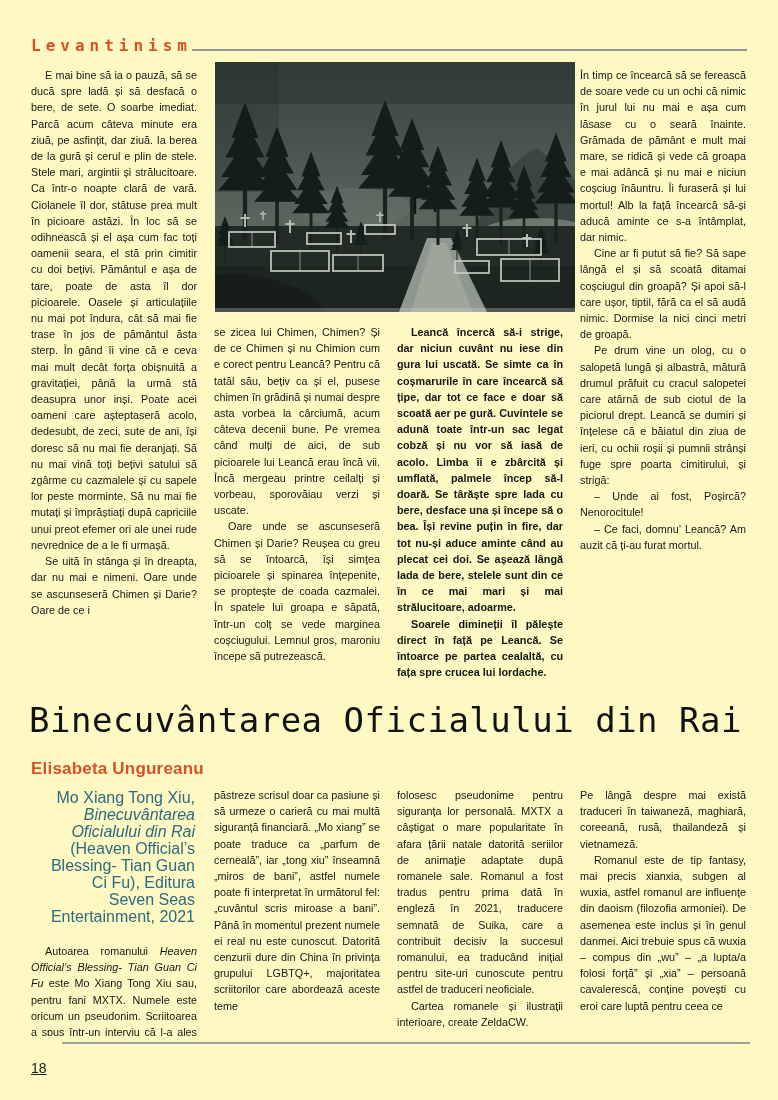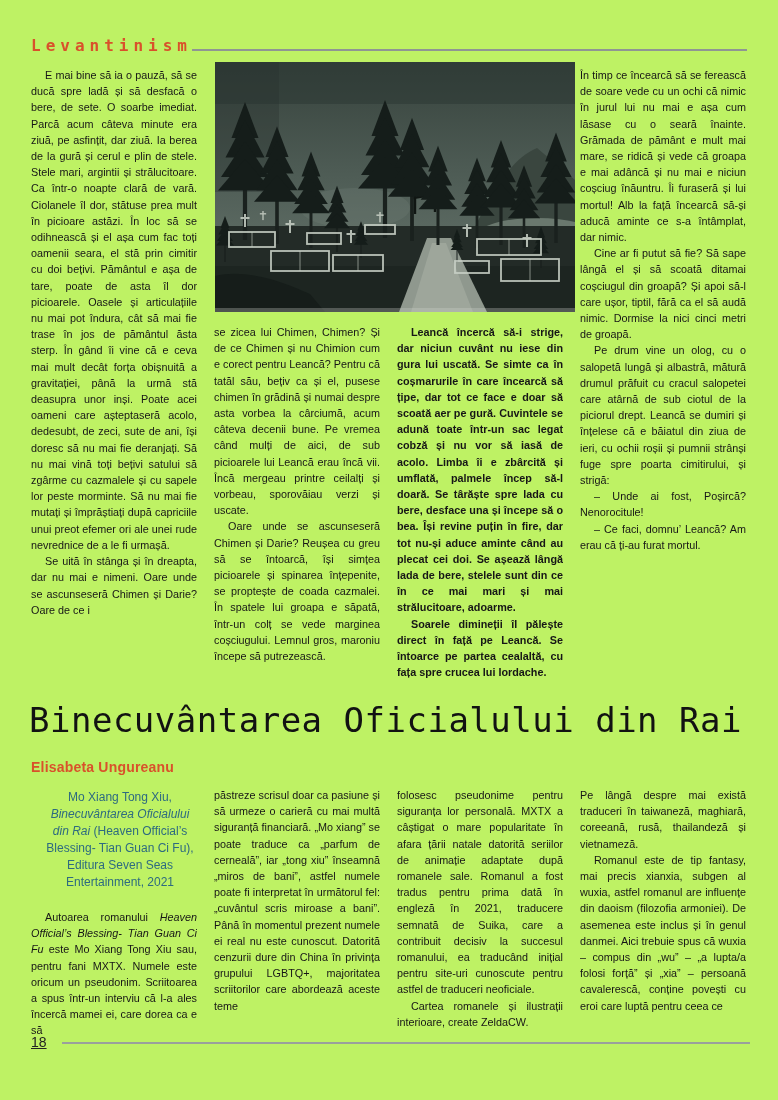--- a/index.html
+++ b/index.html
@@ -2,21 +2,21 @@
 <html lang="ro"><head>
 <meta charset="utf-8">
 <style>
   html,body { margin:0; padding:0; }
   body {
     width:778px; height:1100px; background:#ffffff;
     font-family:"Liberation Sans", sans-serif;
     color:#141414;
     -webkit-font-smoothing:antialiased;
   }
-  .page { position:relative; width:778px; height:1100px; background:#bef264; overflow:hidden; }
+  .page { position:relative; width:778px; height:1100px; background:#fef9c3; overflow:hidden; }
 
   
   .kicker {
     position:absolute; left:31px; top:36px;
     font-family:"DejaVu Sans Mono", monospace;
     font-size:16px; letter-spacing:5px; color:#d9512b; font-weight:bold;
   }
   .kicker-rule { position:absolute; left:192px; top:49px; width:555px; height:2px; background:#8f9693; }
 
   
@@ -36,38 +36,38 @@
   .c4 { left:580px; top:67px;  height:630px; }
 
   
   .title {
     position:absolute; left:29px; top:700px; width:744px;
     font-family:"DejaVu Sans Mono", monospace;
     font-size:34px; letter-spacing:0.5px; color:#121212; white-space:nowrap; font-weight:500;
   }
   .author {
     position:absolute; left:31px; top:759px;
-    font-size:14px; font-weight:bold; color:#d9512b; letter-spacing:0.2px;
+    font-size:17px; font-weight:bold; color:#d9512b; letter-spacing:0.2px;
   }
 
   
   .a1 { left:31px;  top:787px; height:249px; }
   .a2 { left:214px; top:787px; height:249px; }
   .a3 { left:397px; top:787px; height:249px; }
   .a4 { left:580px; top:787px; height:249px; }
 
   .citation {
     margin:2px 0 18px 14px; width:150px;
-    color:#2e6b80; font-size:12px; line-height:17px; text-align:center;
+    color:#2e6b80; font-size:16px; line-height:17px; text-align:right;
   }
   .citation i { font-style:italic; }
 
   
   .pagenum {
-    position:absolute; left:31px; top:1034px;
+    position:absolute; left:31px; top:1060px;
     font-size:14px; color:#222; font-family:"Liberation Sans", sans-serif;text-decoration:underline;
   }
   .footer-rule { position:absolute; left:62px; top:1042px; width:688px; height:2px; background:#9aa09d; }
 </style>
 </head>
 <body>
 
 <div class="page">
 
   <div class="kicker">Levantinism</div>
@@ -175,21 +175,21 @@
   <div class="col c3">
     <p>Leancă încercă să-i strige, dar niciun cuvânt nu iese din gura lui uscată. Se simte ca în coșmarurile în care încearcă să țipe, dar tot ce face e doar să scoată aer pe gură. Cuvintele se adună toate într-un sac legat cobză și nu vor să iasă de acolo. Limba îi e zbârcită și umflată, palmele încep să-l doară. Se târăște spre lada cu bere, desface una și începe să o bea. Își revine puțin în fire, dar tot nu-și aduce aminte când au plecat cei doi. Se așează lângă lada de bere, stelele sunt din ce în ce mai mari și mai strălucitoare, adoarme.</p>
     <p>Soarele dimineții îl pălește direct în față pe Leancă. Se întoarce pe partea cealaltă, cu fața spre crucea lui Iordache.</p>
   </div>
 
   <div class="col c4">
     <p class="noindent">În timp ce încearcă să se ferească de soare vede cu un ochi că nimic în jurul lui nu mai e așa cum lăsase cu o seară înainte. Grămada de pământ e mult mai mare, se ridică și vede că groapa e mai adâncă și nu mai e niciun coșciug înăuntru. Îi furaseră și lui mortul! Alb la față încearcă să-și aducă aminte ce s-a întâmplat, dar nimic.</p>
     <p>Cine ar fi putut să fie? Să sape lângă el și să scoată ditamai coșciugul din groapă? Și apoi să-l care ușor, tiptil, fără ca el să audă nimic. Dormise la nici cinci metri de groapă.</p>
     <p>Pe drum vine un olog, cu o salopetă lungă și albastră, mătură drumul prăfuit cu cracul salopetei care atârnă de sub ciotul de la piciorul drept. Leancă se dumiri și înțelese că e băiatul din ziua de ieri, cu ochii roșii și pumnii strânși fuge spre poarta cimitirului, și strigă:</p>
     <p>– Unde ai fost, Poșircă? Nenorocitule!</p>
-    <p>– Ce faci, domnu’ Leancă? Am erau că ți-au furat mortul.</p>
+    <p>– Ce faci, domnu’ Leancă? Am auzit că ți-au furat mortul.</p>
   </div>
 
   <div class="title">Binecuvântarea Oficialului din Rai</div>
   <div class="author">Elisabeta Ungureanu</div>
 
   <div class="col a1">
     <div class="citation"><span>Mo Xiang Tong Xiu, </span><i>Binecuvântarea Oficialului din Rai</i><span> (Heaven Official’s Blessing- Tian Guan Ci Fu), Editura Seven Seas Entertainment, 2021</span></div>
     <p><span>Autoarea romanului </span><i>Heaven Official’s Blessing- Tian Guan Ci Fu</i><span> este Mo Xiang Tong Xiu sau, pentru fani MXTX. Numele este oricum un pseudonim. Scriitoarea a spus într-un interviu că l-a ales încercă mamei ei, care dorea ca e să</span></p>
   </div>
 

